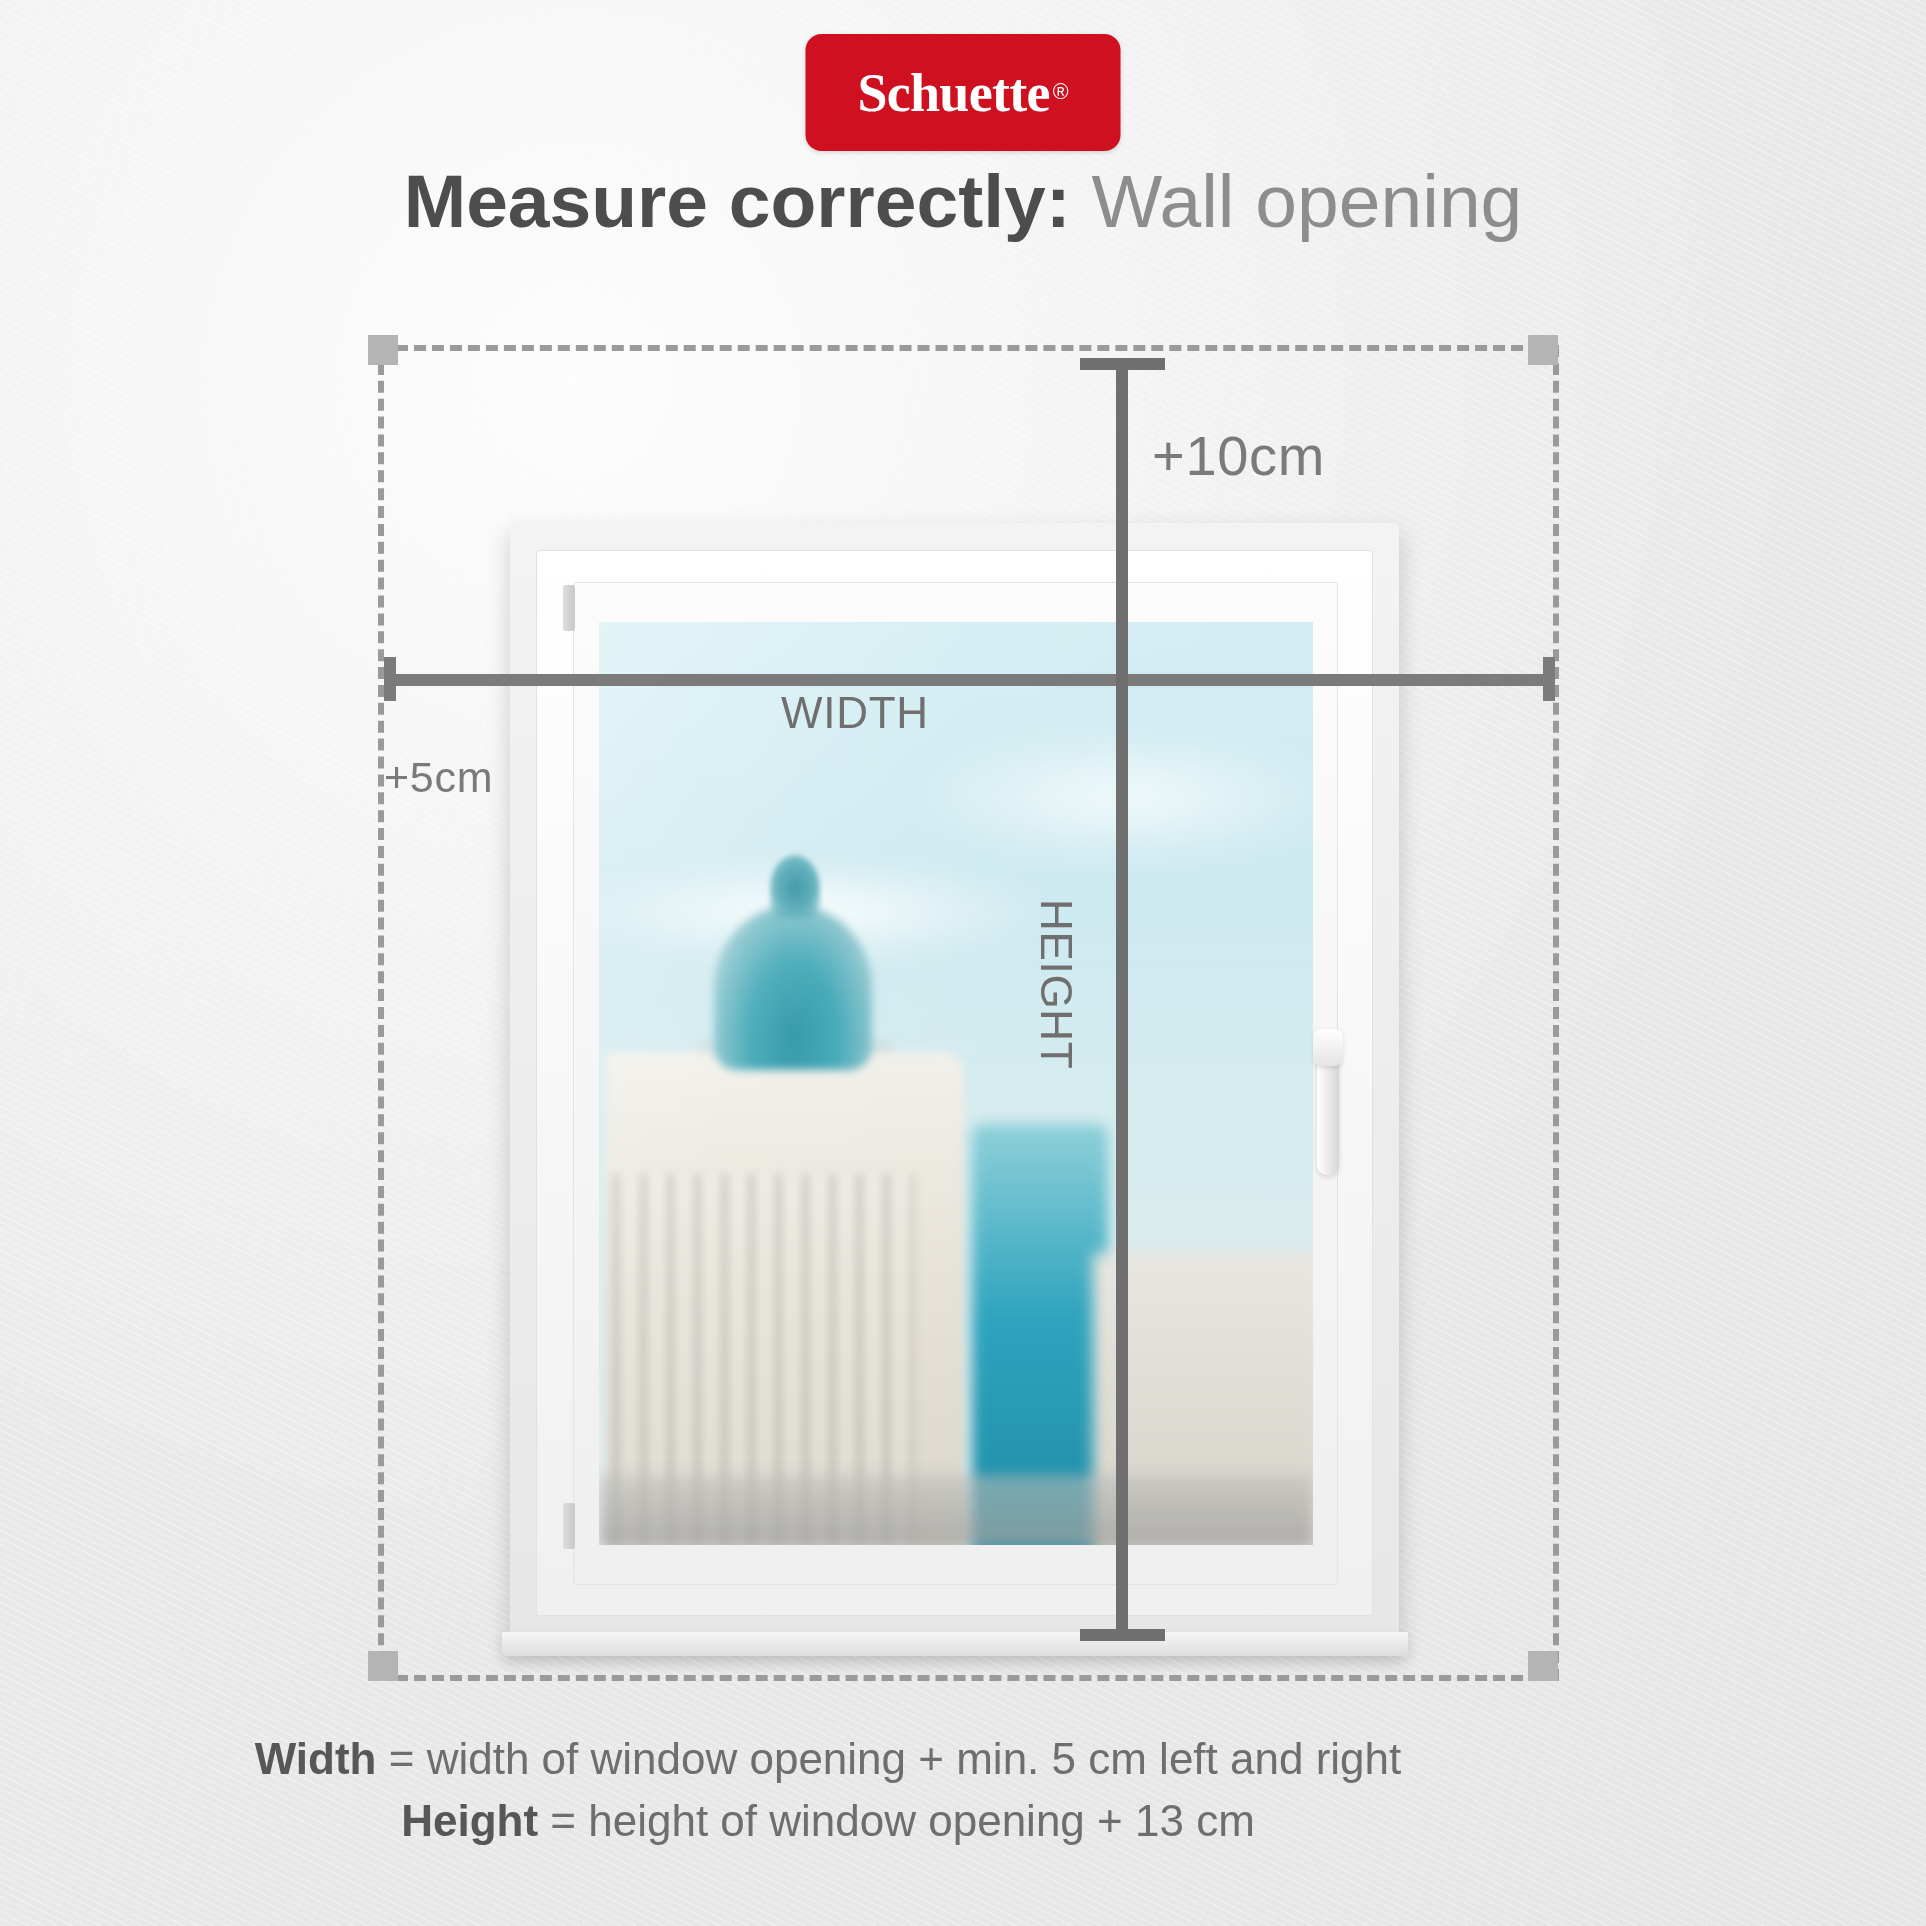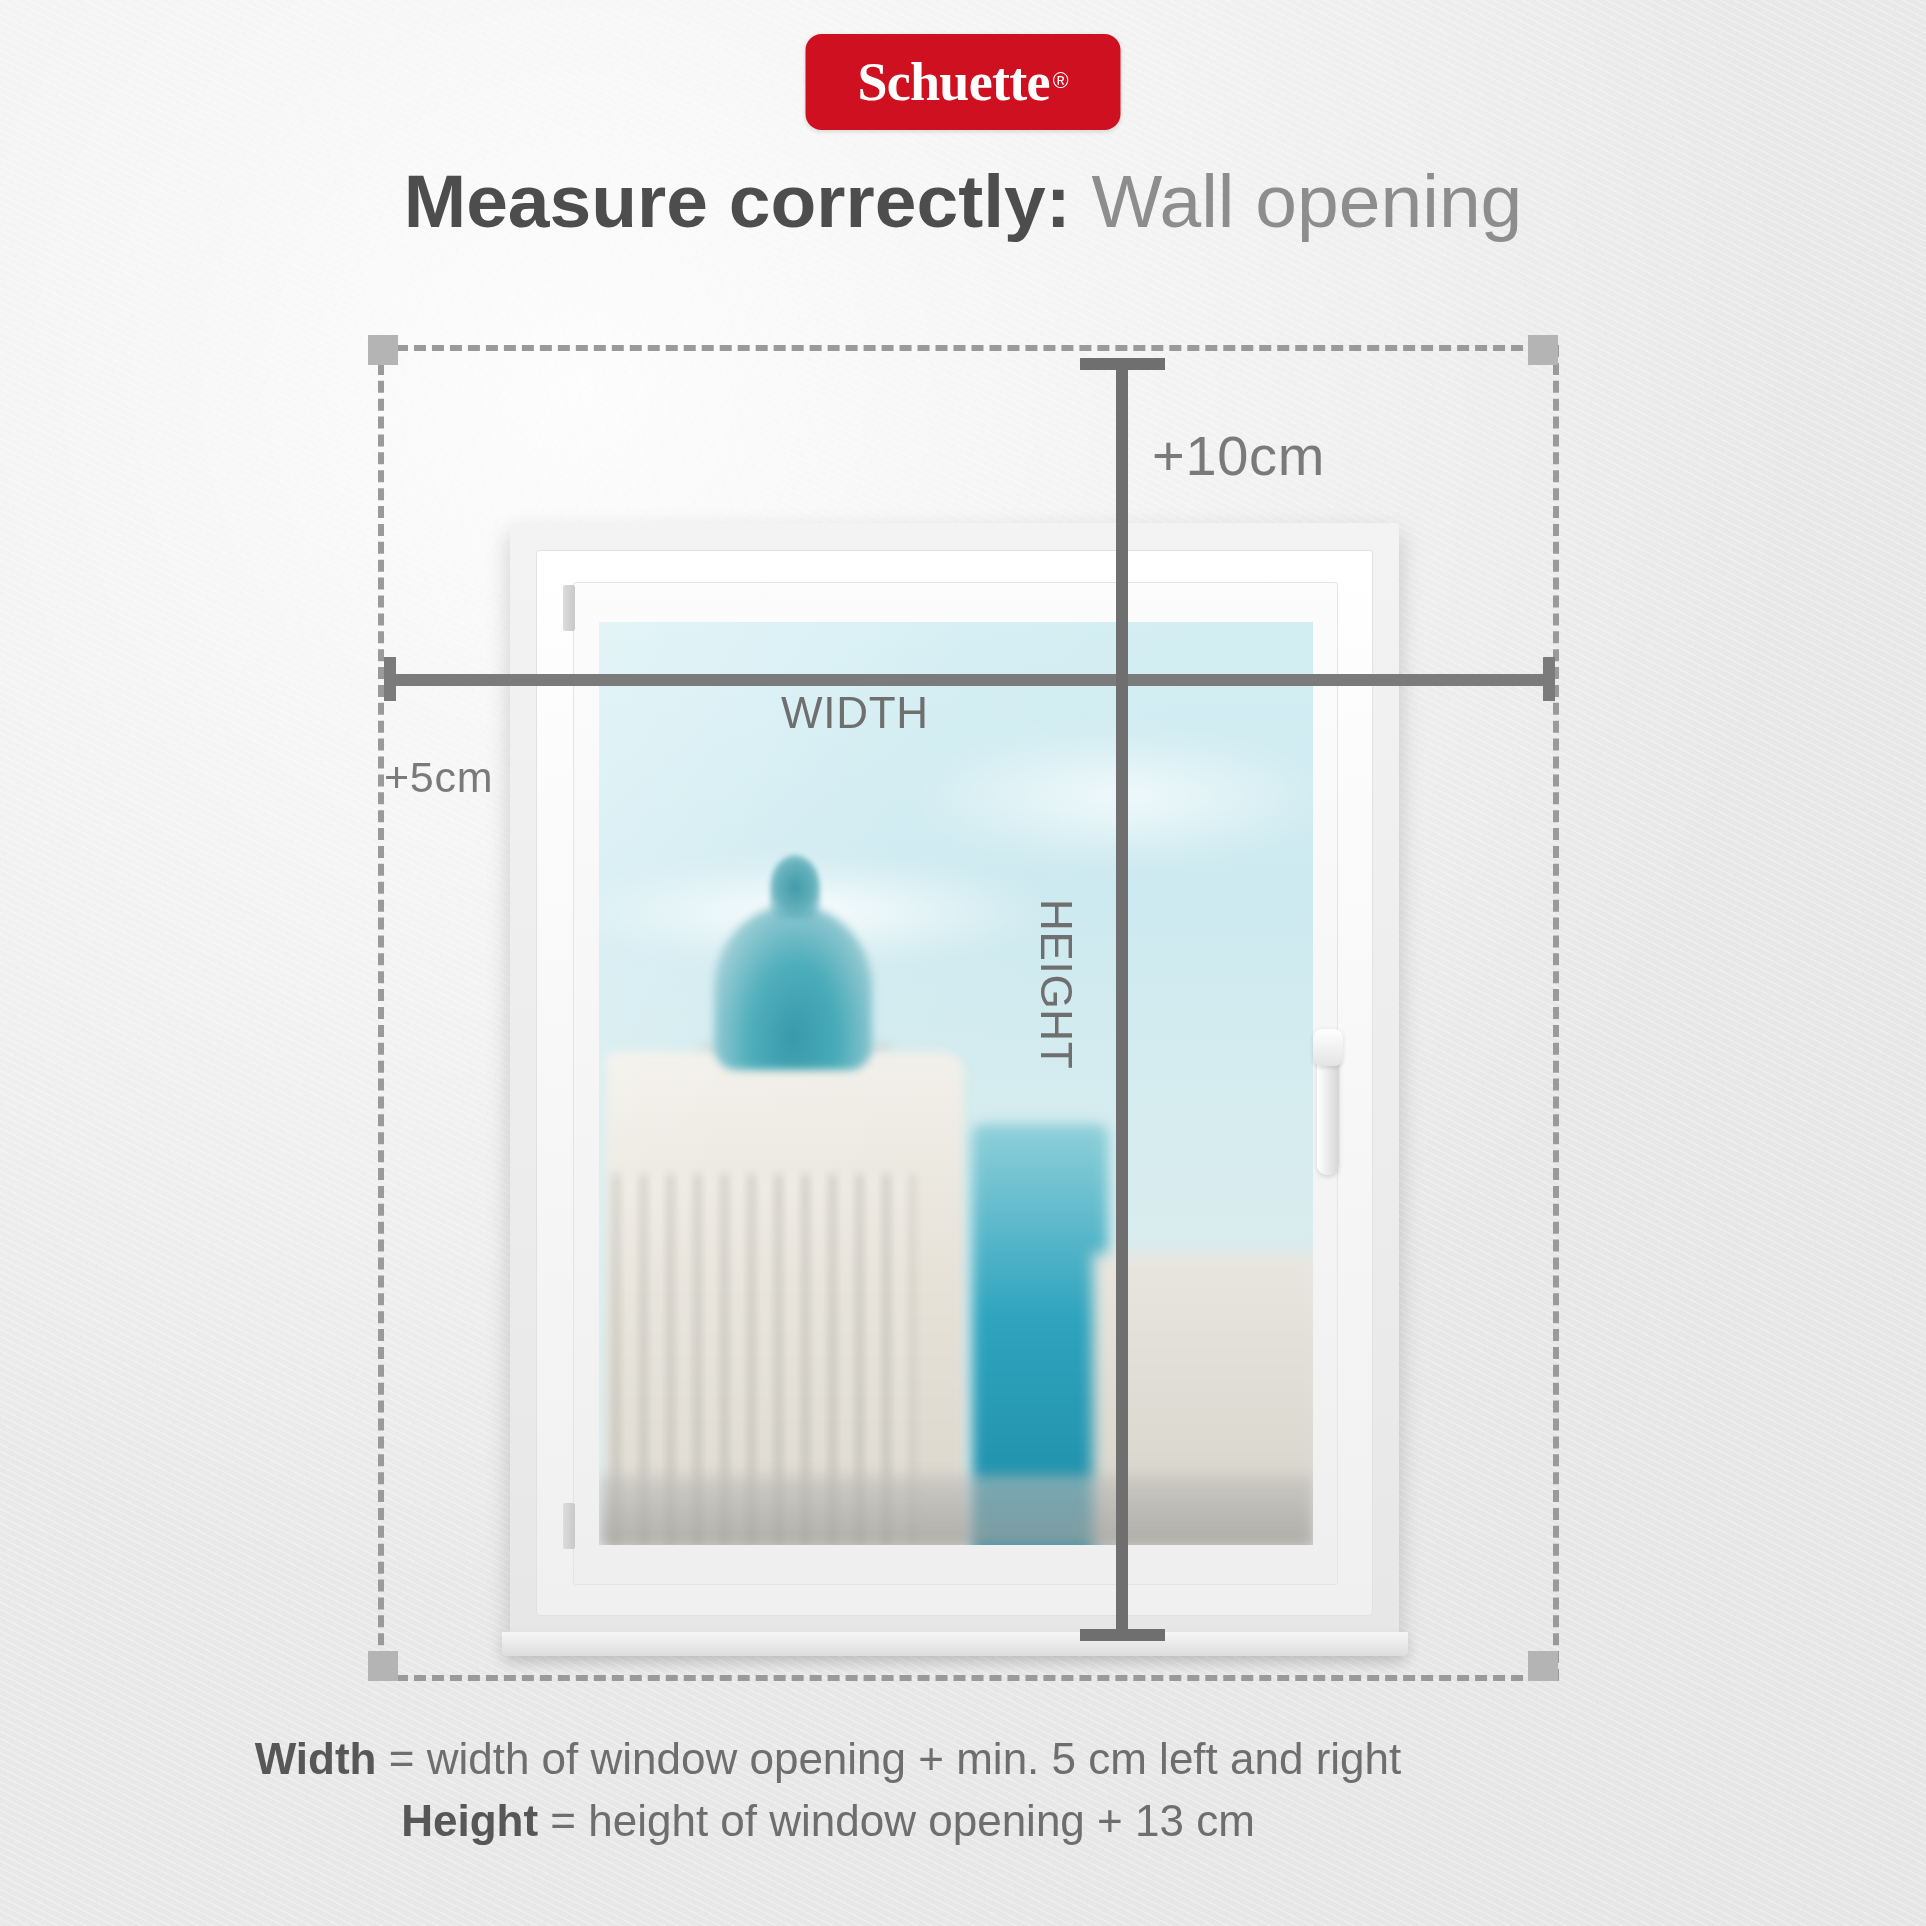--- a/index.html
+++ b/index.html
@@ -34,21 +34,21 @@
       repeating-linear-gradient(75deg, rgba(0,0,0,0.015) 0px, rgba(0,0,0,0.015) 0.7px, rgba(0,0,0,0) 0.7px, rgba(0,0,0,0) 16.5px);
   }
 
   
   #logo {
     position: absolute;
     left: 50%;
     transform: translateX(-50%);
     top: 34px;
     width: 315px;
-    height: 96px;
+    height: 117px;
     background: #cf1020;
     border-radius: 16px;
     display: flex;
     align-items: center;
     justify-content: center;
     box-shadow: 0 1.4px 4.3px rgba(0,0,0,0.12);
   }
   #logo-text {
     color: #ffffff;
     font-size: 54px;

